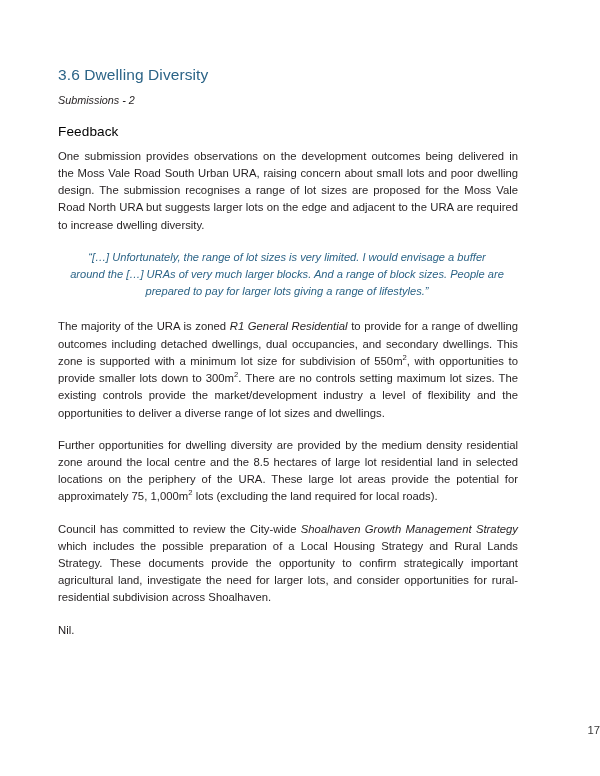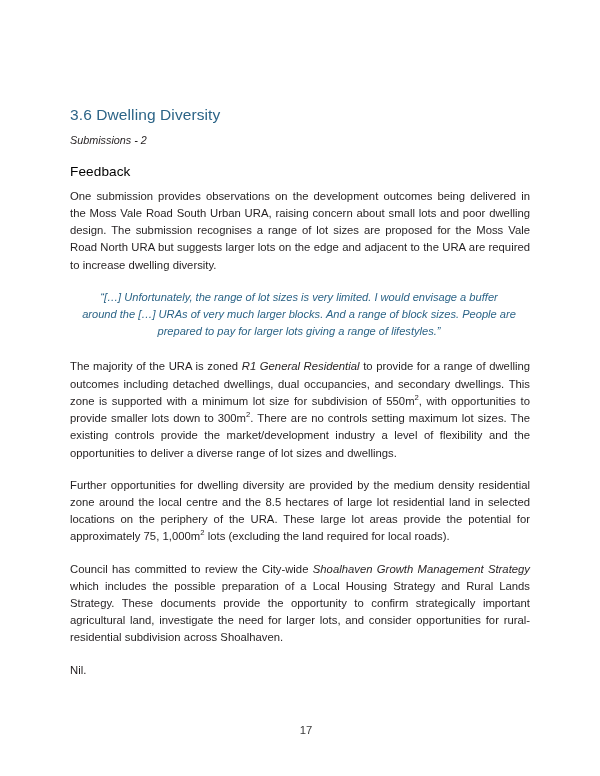--- a/index.html
+++ b/index.html
@@ -15,24 +15,23 @@
   .page {
     position: relative;
     width: 600px;
     height: 776px;
     background: #ffffff;
     overflow: hidden;
     box-sizing: border-box;
   }
   .content {
     position: absolute;
-    left: 70px;
+    left: 58px;
     top: 66px;
     width: 460px;
-    margin-top: 40px;
   }
   .h-section {
     font-size: 15.5px;
     font-weight: 400;
     color: #2c6487;
     letter-spacing: 0.1px;
     margin: 0 0 9px 0;
     line-height: 1.2;
   }
   .subtitle {
@@ -83,21 +82,21 @@
     font-size: 11.3px;
     line-height: 17.2px;
     color: #231f20;
     margin: 0;
   }
   .page-number {
     position: absolute;
     left: 12px;
     right: 0;
     top: 724px;
-    text-align: center;
+    text-align: right;
     font-size: 11.3px;
     color: #3a3a3a;
   }
 </style>
 </head>
 <body>
 
 <div class="page">
 
   <div class="content">

